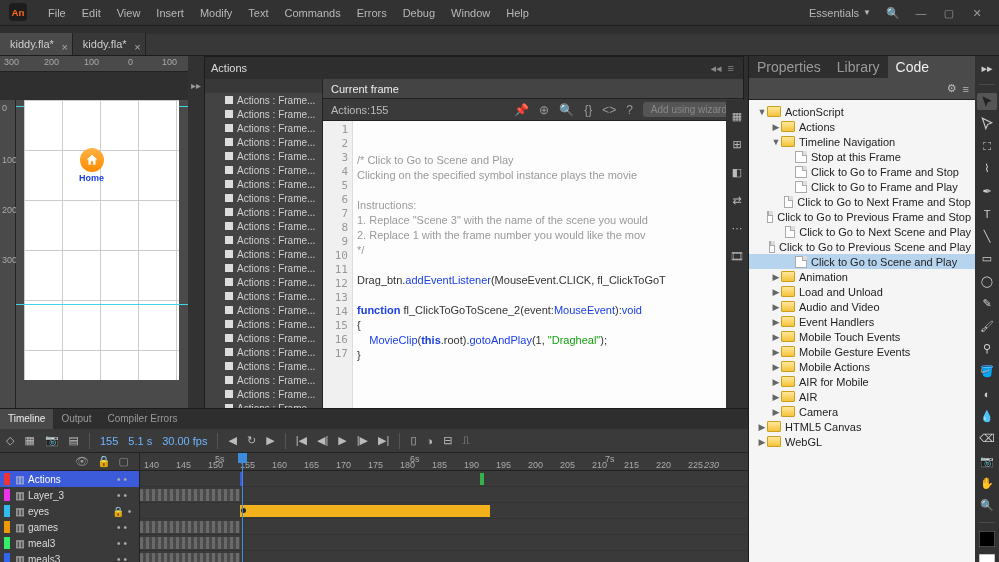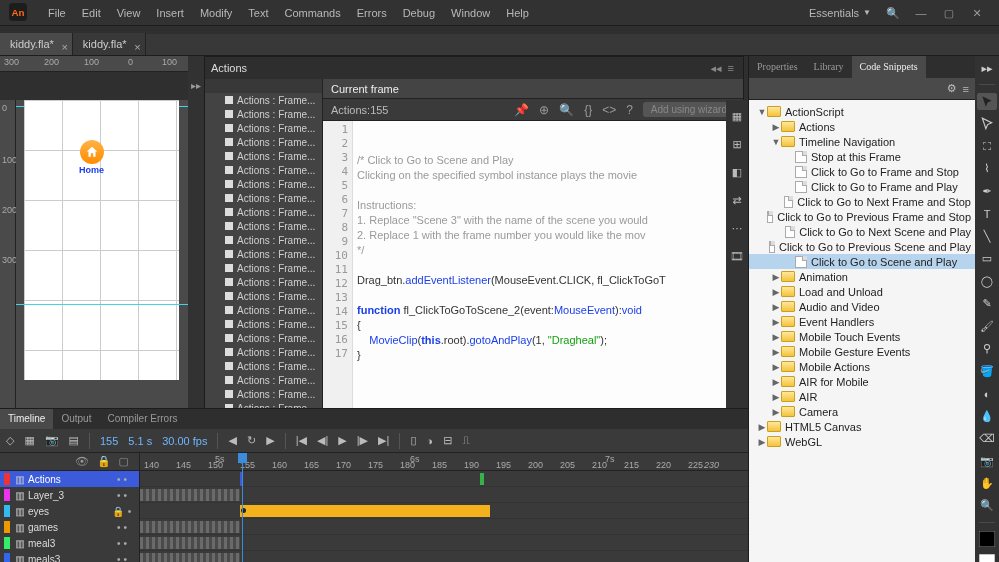--- a/index.html
+++ b/index.html
@@ -23,21 +23,21 @@
   .stage-wrap { position:absolute; left:0; top:44px; width:188px; height:316px; background:#4a4a4a; display:flex; }
   .ruler-v { width:16px; background:#4a4a4a; border-right:1px solid #222; position:relative;}
   .ruler-v span { position:absolute; left:2px; font-size:9px; color:#aaa; transform:translateY(-50%);}
   .canvas-area { flex:1; position:relative; background:#4a4a4a; overflow:hidden;}
   .canvas-grid { position:absolute; left:8px; top:0; width:155px; height:280px; background:#fff; }
   .canvas-grid::before { content:""; position:absolute; inset:0;
     background-image: linear-gradient(#ccc 1px, transparent 1px), linear-gradient(90deg, #ccc 1px, transparent 1px);
     background-size: 38px 50px; }
   .stage-guide-h1 { position:absolute; left:0; right:0; top:6px; height:1px; background:#43d4e8; }
   .stage-guide-h2 { position:absolute; left:0; right:0; top:204px; height:1px; background:#43d4e8; }
-  .home-icon { position:absolute; left:55px; top:40px; text-align:center; }
+  .home-icon { position:absolute; left:55px; top:48px; text-align:center; }
   .home-icon .circle { width:24px; height:24px; border-radius:50%; background:linear-gradient(#ffb347,#ff8c00); display:flex; align-items:center; justify-content:center; margin:0 auto;}
   .home-icon .circle svg{width:14px;height:14px;}
   .home-icon .lbl { color:#1a3ee8; font-size:9px; font-weight:bold; margin-top:1px;}
   .leftgutter { position:absolute; left:188px; top:0; width:16px; height:360px; background:#323232; display:flex; flex-direction:column; align-items:center; padding-top:24px; gap:2px;}
   .leftgutter .chev{color:#999; font-size:10px;}
   .actions-panel { position:absolute; left:204px; top:0; width:540px; height:396px; background:#3a3a3a; border:1px solid #1c1c1c; display:flex; flex-direction:column;}
   .actions-titlebar { height:22px; background:#2e2e2e; display:flex; align-items:center; padding:0 6px; color:#ddd;}
   .actions-titlebar .ttl{flex:1;}
   .actions-titlebar .icn{color:#888; padding:0 3px;}
   .actions-body { flex:1; display:flex; min-height:0;}
@@ -61,21 +61,21 @@
   .c-keyword{color:#1a3ee8; font-weight:bold;}
   .c-string{color:#13a10e;}
   .c-void{color:#1a3ee8;}
   .hscroll { height:14px; background:#eee; border-top:1px solid #ccc; position:relative;}
   .hscroll .thumb{position:absolute; left:2px; top:2px; height:10px; width:40%; background:#ccc; border-radius:2px;}
   .status-line { height:18px; background:#3b3b3b; color:#bbb; padding:0 8px; line-height:18px; font-size:10px;}
   .mid-icon-col { position:absolute; left:726px; top:44px; width:22px; height:320px; background:#323232; display:flex; flex-direction:column; align-items:center; gap:12px; padding-top:8px;}
   .mid-icon-col .ic{width:16px; height:16px; color:#bbb; display:flex; align-items:center; justify-content:center;}
   .right-panels { position:absolute; right:24px; top:0; width:227px; height:514px; background:#3a3a3a; border-left:1px solid #1c1c1c; display:flex; flex-direction:column;}
   .right-tabs { height:22px; background:#2e2e2e; display:flex; align-items:flex-end;}
-  .right-tab { padding:0 8px; height:22px; line-height:22px; color:#999; font-size:10px;font-family:Liberation Serif, serif;}
+  .right-tab { padding:0 8px; height:22px; line-height:22px; color:#999; font-size:14px;}
   .right-tab.active{ background:#4a4a4a; color:#eee;}
   .snippet-tools { height:22px; background:#4a4a4a; display:flex; align-items:center; justify-content:flex-end; padding:0 6px; gap:6px; border-bottom:1px solid #222;}
   .snippet-tools .gear{color:#bbb;}
   .snippet-tree { flex:1; background:#f5f5f5; color:#222; overflow:auto; font-size:11px; padding:4px 0;}
   .tree-row { display:flex; align-items:center; height:15px; padding-right:4px; white-space:nowrap;}
   .tree-row.sel{background:#b7d4ef;}
   .tree-indent{display:inline-block;}
   .tree-tw{width:10px; text-align:center; color:#666; font-size:9px;}
   .tree-folder{width:14px; height:11px; background:linear-gradient(#ffe79a,#f5c33b); border:1px solid #caa021; border-radius:1px; margin-right:4px;}
   .tree-file{width:12px; height:12px; background:#fff; border:1px solid #aaa; margin-right:4px; position:relative;}

